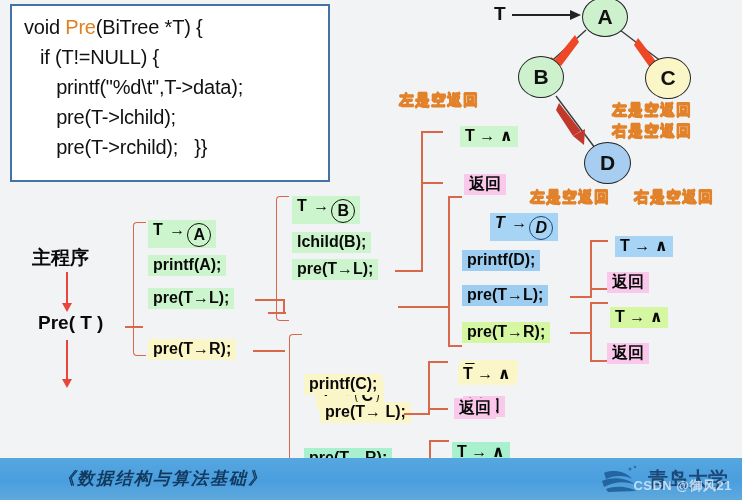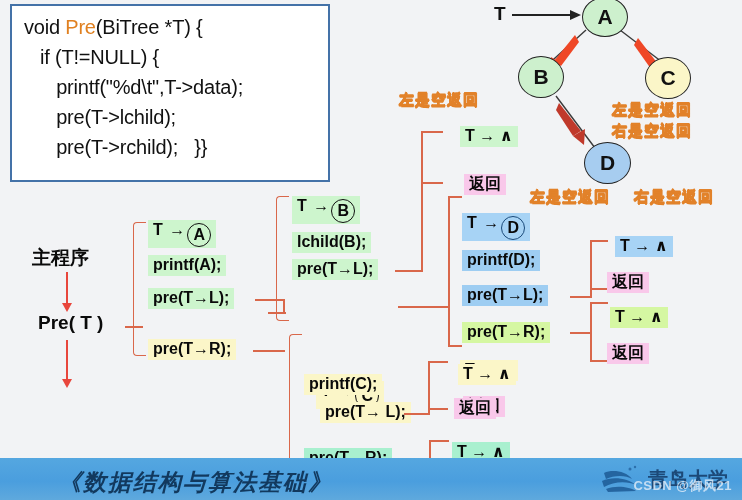--- a/index.html
+++ b/index.html
@@ -73,21 +73,21 @@
     border-top:9px solid #e8463c;
   }
 
   
   #banner{
     left:0;top:458px;width:742px;height:42px;
     background:linear-gradient(180deg,#55a7e0 0%,#4a9ede 55%,#5fa9dd 100%);
   }
   #banner-title{
     position:absolute;left:58px;top:9px;font-family:"Liberation Serif","DejaVu Serif",serif;
-    font-style:italic;font-weight:bold;font-size:23px;color:#12395e;letter-spacing:2px;
+    font-style:italic;font-weight:bold;font-size:17px;color:#12395e;letter-spacing:2px;
   }
   #logo{position:absolute;right:6px;top:3px;width:150px;height:38px;}
   #watermark{
     position:absolute;right:10px;top:19px;font-size:13px;font-weight:bold;
     color:rgba(235,242,250,0.75);letter-spacing:0.5px;
   }
   
   .fatarrow{position:absolute;}
 </style>
 </head>
@@ -186,21 +186,21 @@
 
   <div class="stub" style="left:398px;top:306px;width:52px;"></div>
   <div class="vstub" style="left:448px;top:196px;height:112px;"></div>
   <div class="stub" style="left:448px;top:196px;width:14px;"></div>
   <div class="stub" style="left:448px;top:345px;width:14px;"></div>
   <div class="vstub" style="left:448px;top:308px;height:38px;"></div>
 
   <div class="blk bg-green" style="left:460px;top:126px;">T →  ∧</div>
   <div class="blk bg-pink" style="left:464px;top:174px;">返回</div>
 
-  <div class="blk bg-lblue" style="left:462px;top:213px;">
+  <div class="blk bg-lblue" style="left:490px;top:213px;font-style:italic;">
     <span>T</span>
     <span style="padding:0 2px;">→</span><span class="circ blueb">D</span>
   </div>
   <div class="blk bg-blue" style="left:462px;top:250px;">printf(D);</div>
   <div class="blk bg-blue" style="left:462px;top:285px;">pre(T→L);</div>
   <div class="blk bg-ygreen" style="left:462px;top:322px;">pre(T→R);</div>
 
   <div class="stub" style="left:570px;top:296px;width:22px;"></div>
   <div class="vstub" style="left:590px;top:240px;height:57px;"></div>
   <div class="stub" style="left:590px;top:240px;width:18px;"></div>

